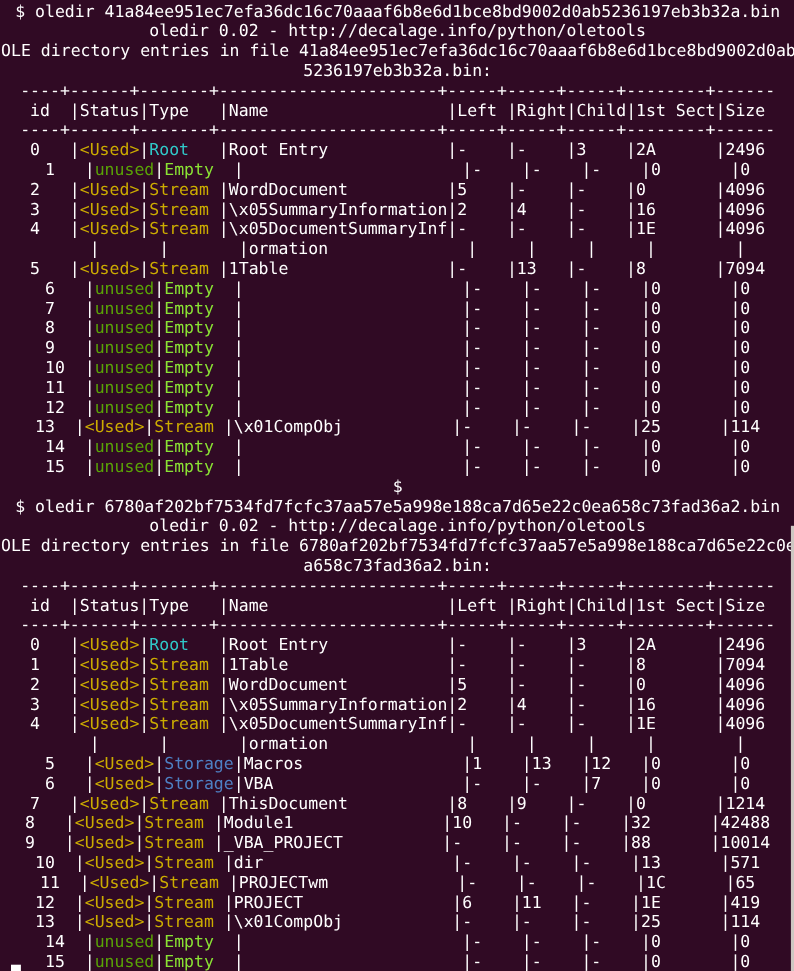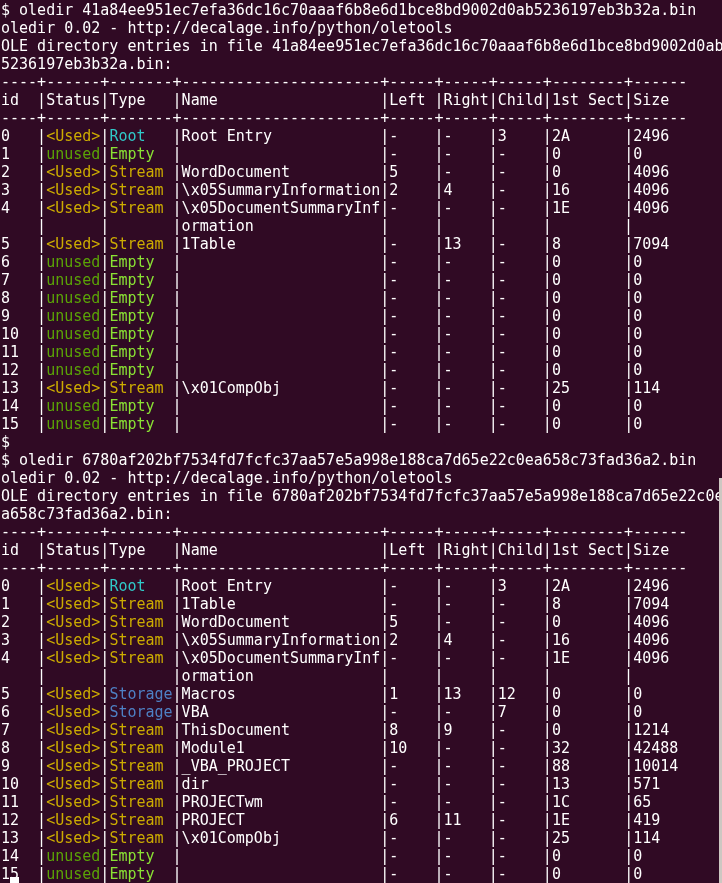--- a/index.html
+++ b/index.html
@@ -18,20 +18,21 @@
     top: 0;
     width: 100%;
     height: 100%;
     box-sizing: border-box;
     padding: 1px 0 0 1px;
     font-family: "DejaVu Sans Mono", "Liberation Mono", monospace;
     font-size: 15px;
     line-height: 18px;
     white-space: pre;
     letter-spacing: 0;
+    text-align: center;
   }
   .line {
     height: 18px;
   }
   .cursor {
     position: absolute;
     left: 10px;
     top: 877px;
     width: 9px;
     height: 18px;

